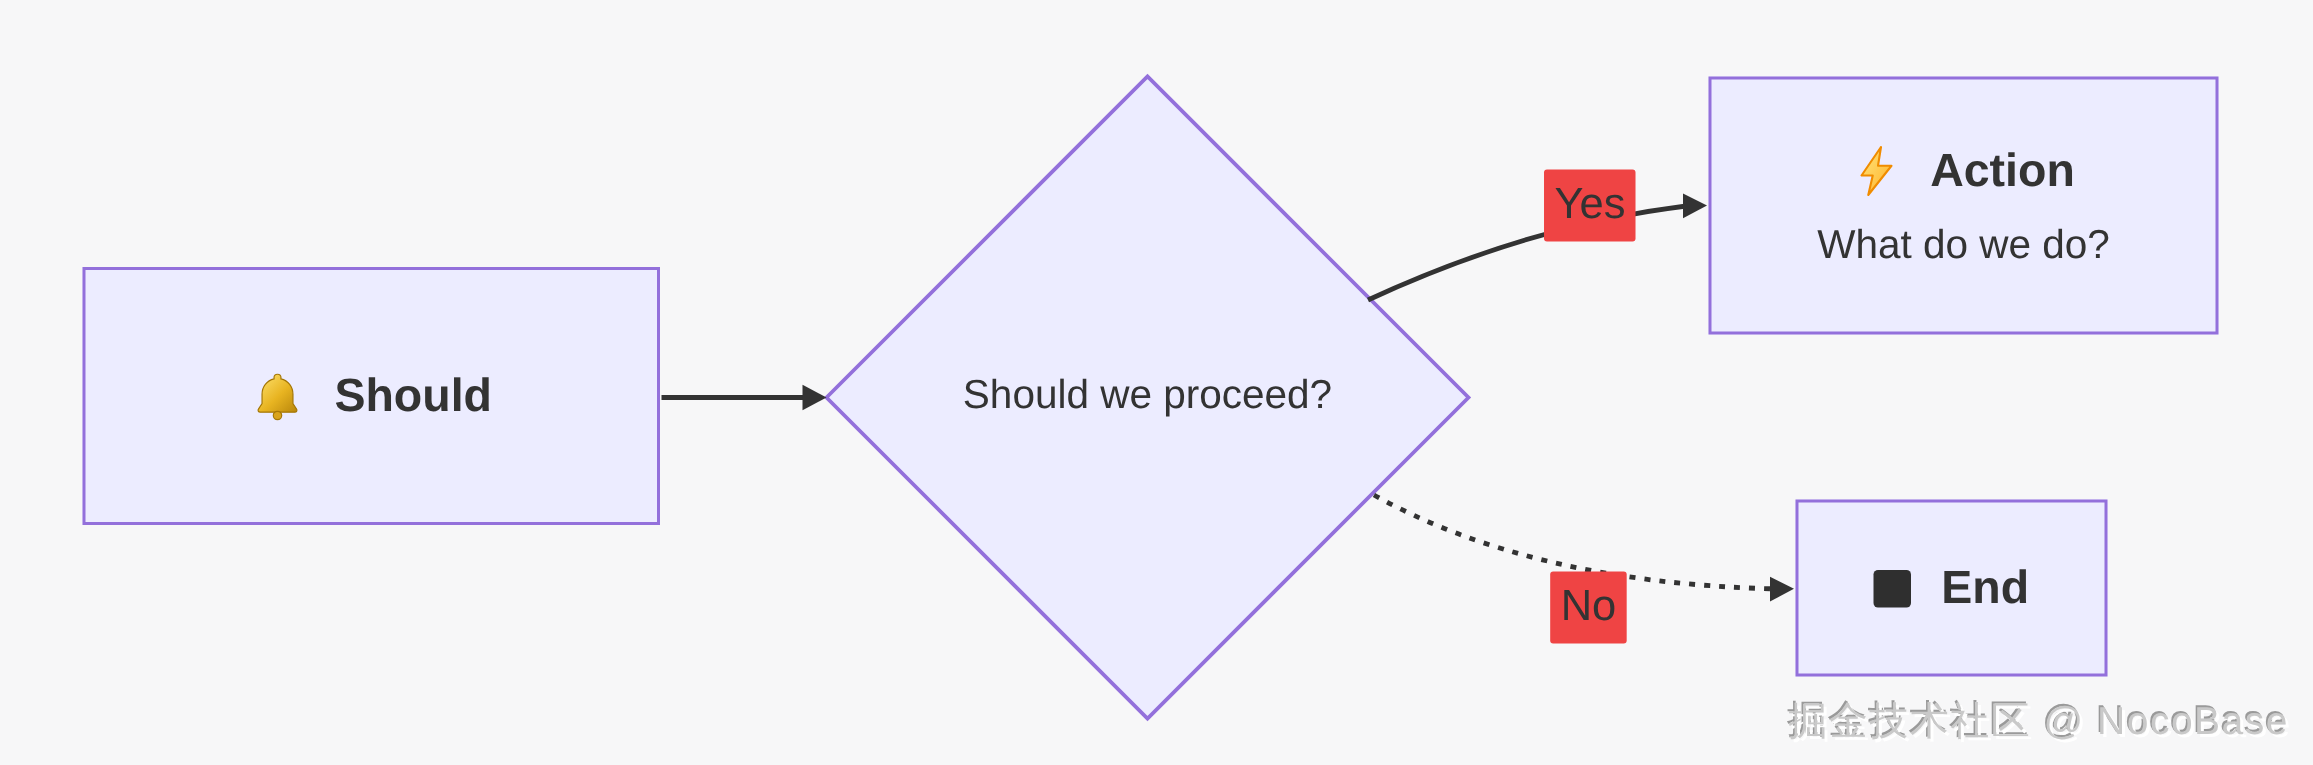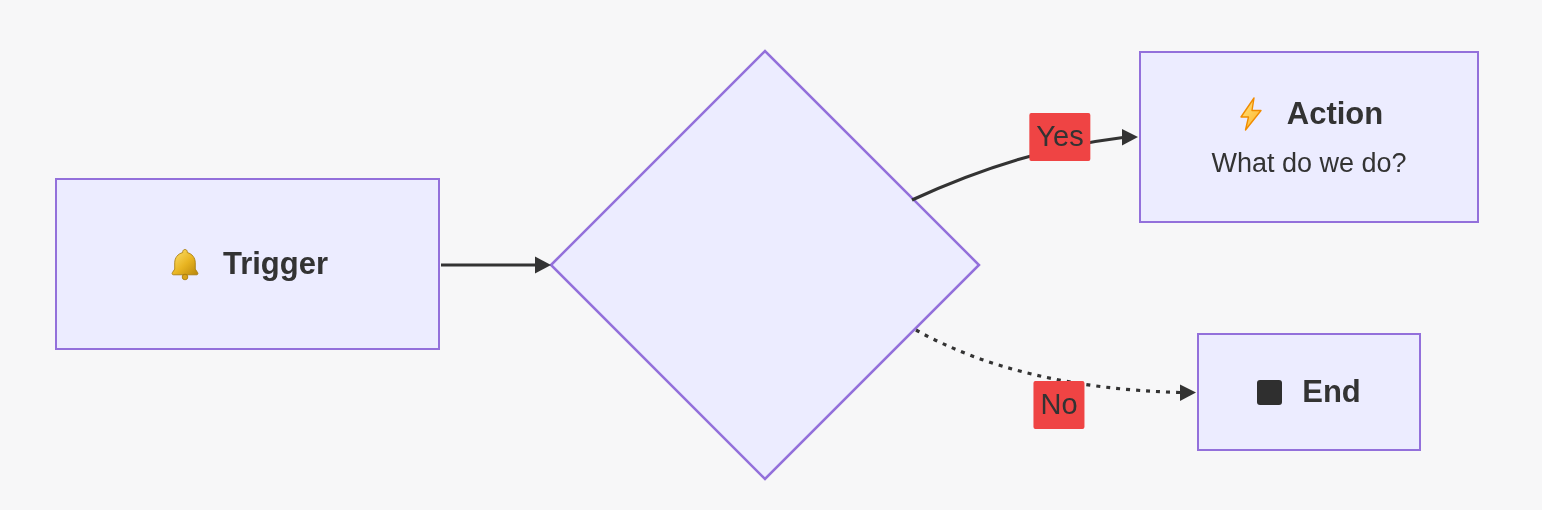--- a/index.html
+++ b/index.html
@@ -114,49 +114,51 @@
             <linearGradient id="goldg" x1="0" y1="0" x2="1" y2="1">
               <stop offset="0" stop-color="#ffe473"></stop>
               <stop offset="0.55" stop-color="#e8b421"></stop>
               <stop offset="1" stop-color="#b8860b"></stop>
             </linearGradient>
           </defs>
           <path fill="url(#goldg)" stroke="#a57705" stroke-width="0.8" d="M18 3.5c1.3 0 2.3 1 2.3 2.2v0.9c4.8 1.1 8 5.2 8 10.2v6.3l2.4 3.6c0.6 0.9 0 2.1-1.1 2.1H6.4c-1.1 0-1.7-1.2-1.1-2.1l2.4-3.6v-6.3c0-5 3.2-9.1 8-10.2v-0.9c0-1.2 1-2.2 2.3-2.2z"></path>
           <circle cx="18" cy="31" r="2.8" fill="#d9a31b" stroke="#a57705" stroke-width="0.8"></circle>
         </svg>
       </span>
-      <span>Trigger</span>
+      <span>Should</span>
     </div>
   </div>
 
   <div class="node diamond-text" style="left:595px; top:178px; width:340px; height:172px;">
+    <div class="node-subtitle">Should we proceed?</div>
   </div>
 
   <div class="node rect" style="left:1139px; top:51px; width:340px; height:172px;">
     <div class="node-title">
       <span class="icon">
         <svg width="32" height="36" viewBox="0 0 32 36">
           <defs>
             <linearGradient id="boltg" x1="0" y1="0" x2="1" y2="1">
               <stop offset="0" stop-color="#ffe680"></stop>
               <stop offset="1" stop-color="#ffb125"></stop>
             </linearGradient>
           </defs>
           <polygon points="19,2 6,21 13.5,21 10.5,34 26,14.5 17,14.5" fill="url(#boltg)" stroke="#f08c00" stroke-width="1.4" stroke-linejoin="round"></polygon>
         </svg>
       </span>
       <span>Action</span>
     </div>
     <div class="node-subtitle">What do we do?</div>
   </div>
 
-  <div class="node rect" style="left:1197px; top:333px; width:224px; height:118px;align-items:center;">
+  <div class="node rect" style="left:1197px; top:333px; width:208px; height:118px;align-items:center;">
     <div class="node-title">
       <span class="icon black-square"></span>
       <span>End</span>
     </div>
   </div>
 
   <div class="edge-label" style="left:1060px; top:137px;">Yes</div>
   <div class="edge-label" style="left:1059px; top:392px;margin-top:13px;">No</div>
 
+  <div class="watermark">掘金技术社区 @ NocoBase</div>
 
 </div>
 
 </body></html>

